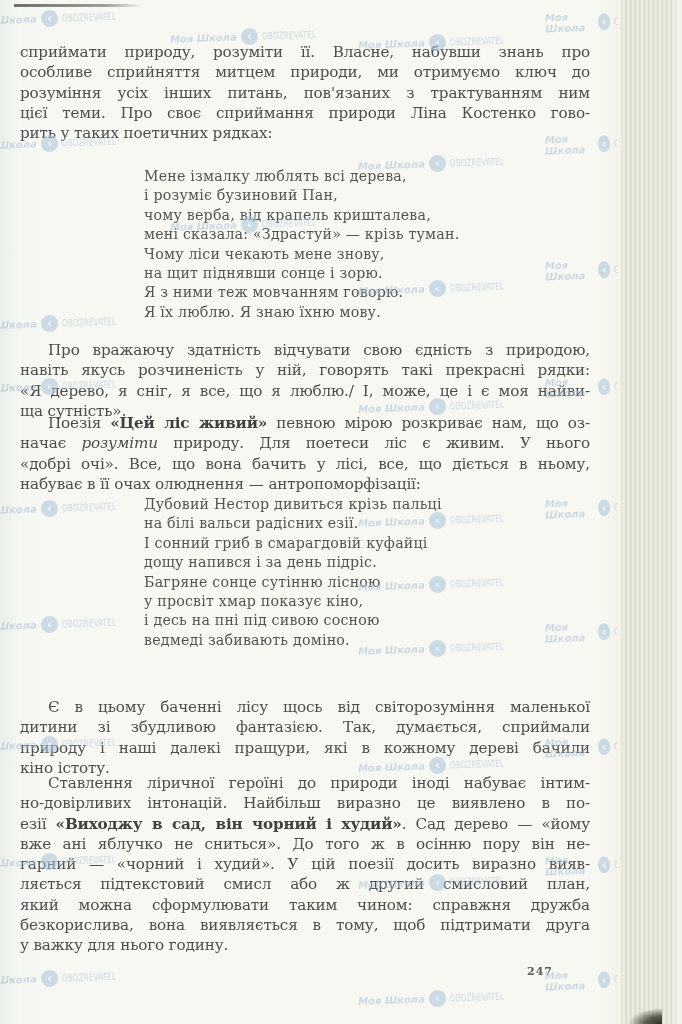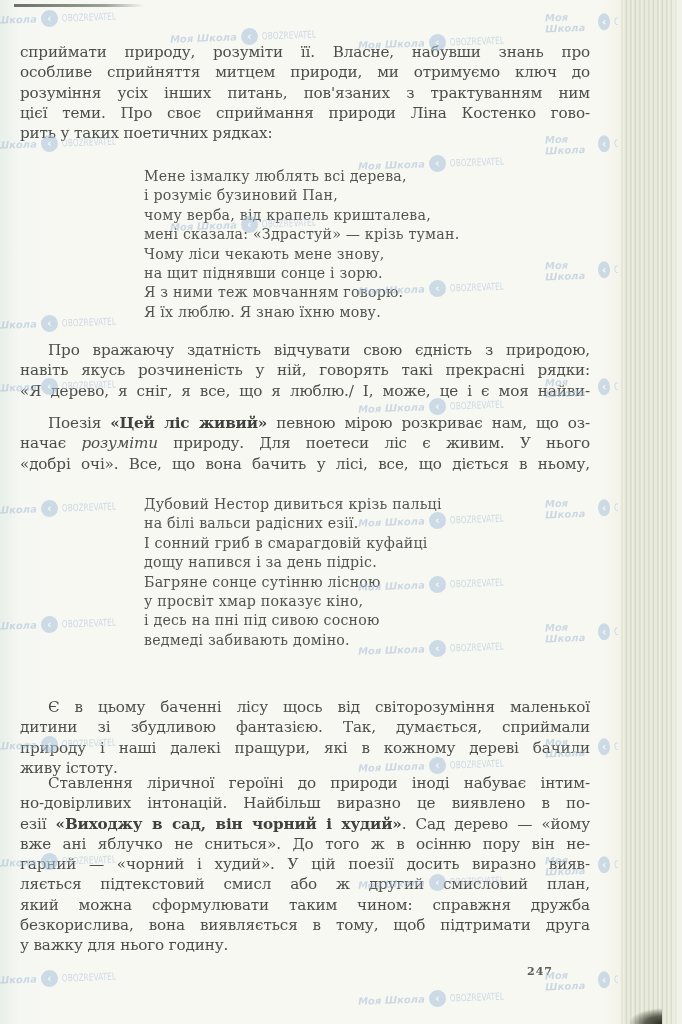--- a/index.html
+++ b/index.html
@@ -109,44 +109,46 @@
       <span class="verse">Чому ліси чекають мене знову,</span>
       <span class="verse">на щит піднявши сонце і зорю.</span>
       <span class="verse">Я з ними теж мовчанням говорю.</span>
       <span class="verse">Я їх люблю. Я знаю їхню мову.</span>
     </div>
 
     <p class="para" style="top:340px;">
       <span class="line indent">Про вражаючу здатність відчувати свою єдність з природою,</span>
       <span class="line">навіть якусь розчиненість у ній, говорять такі прекрасні рядки:</span>
       <span class="line">«Я дерево, я сніг, я все, що я люблю./ І, може, це і є моя найви-</span>
+      <span class="line last">ща сутність».</span>
     </p>
 
     <p class="para" style="top:413px;">
       <span class="line indent"><span>Поезія </span><span class="bold">«Цей ліс живий»</span><span> певною мірою розкриває нам, що оз-</span></span>
       <span class="line"><span>начає </span><span class="ital">розуміти</span><span> природу. Для поетеси ліс є живим. У нього</span></span>
       <span class="line">«добрі очі». Все, що вона бачить у лісі, все, що діється в ньому,</span>
+      <span class="line last">набуває в її очах олюднення — антропоморфізації:</span>
     </p>
 
     <div class="poem" style="top:495px;">
       <span class="verse">Дубовий Нестор дивиться крізь пальці</span>
       <span class="verse">на білі вальси радісних езії.</span>
       <span class="verse">І сонний гриб в смарагдовій куфайці</span>
       <span class="verse">дощу напився і за день підріс.</span>
       <span class="verse">Багряне сонце сутінню лісною</span>
       <span class="verse">у просвіт хмар показує кіно,</span>
       <span class="verse">і десь на пні під сивою сосною</span>
       <span class="verse">ведмеді забивають доміно.</span>
     </div>
 
     <p class="para" style="top:697px;">
       <span class="line indent">Є в цьому баченні лісу щось від світорозуміння маленької</span>
       <span class="line">дитини зі збудливою фантазією. Так, думається, сприймали</span>
       <span class="line">природу і наші далекі пращури, які в кожному дереві бачили</span>
-      <span class="line last">живу істоту.</span>
+      <span class="line last">кіно істоту.</span>
     </p>
 
     <p class="para" style="top:773px;">
       <span class="line indent">Ставлення ліричної героїні до природи іноді набуває інтим-</span>
       <span class="line">но-довірливих інтонацій. Найбільш виразно це виявлено в по-</span>
       <span class="line"><span>езії </span><span class="bold">«Виходжу в сад, він чорний і худий»</span><span>. Сад дерево — «йому</span></span>
       <span class="line">вже ані яблучко не сниться». До того ж в осінню пору він не-</span>
       <span class="line">гарний — «чорний і худий». У цій поезії досить виразно вияв-</span>
       <span class="line">ляється підтекстовий смисл або ж другий смисловий план,</span>
       <span class="line">який можна сформулювати таким чином: справжня дружба</span>

